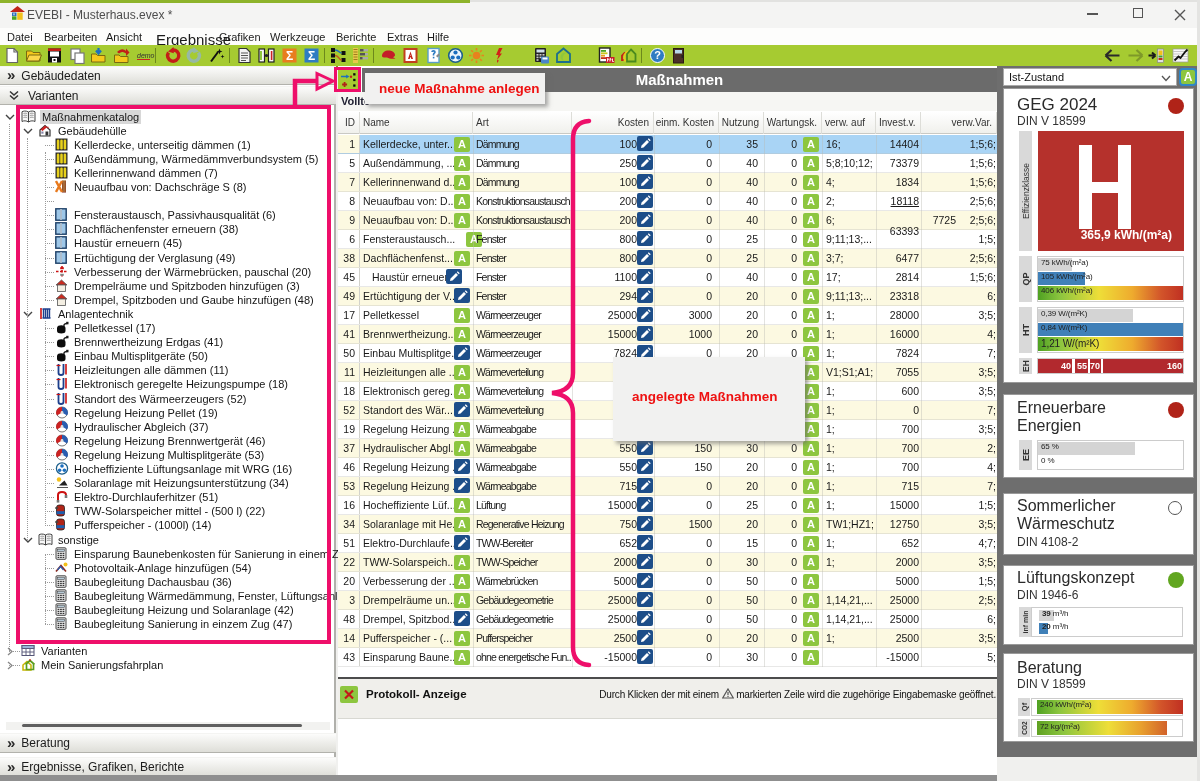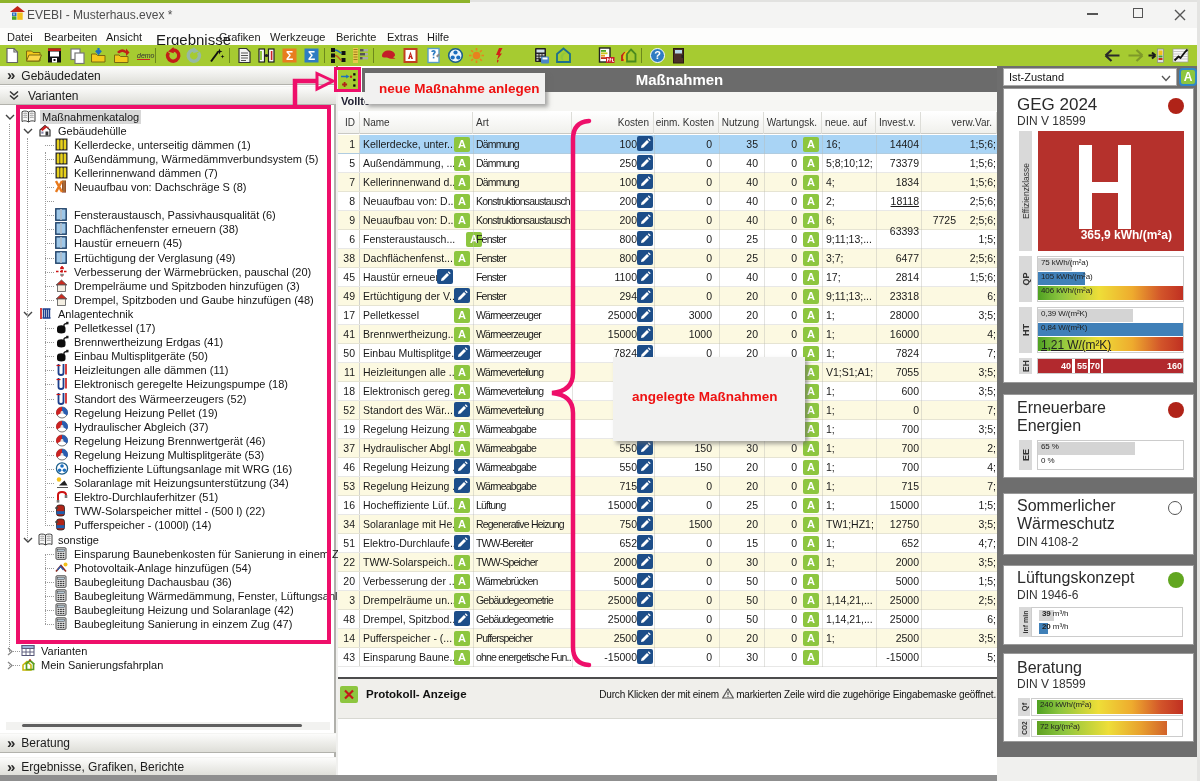--- a/index.html
+++ b/index.html
@@ -681,21 +681,21 @@
       <span style="position:absolute;left:3px;top:3px;font-weight:bold;color:#223;">Vollte</span>
     </div>
     <div class="abs" style="left:338px;top:112px;width:659px;height:22px;background:linear-gradient(#ffffff,#f0f0ec);border-bottom:1px solid #c9c9c4;"></div>
     <div class="abs" style="left:338px;top:112px;width:22px;height:22px;line-height:22px;font-size:10px;color:#333;text-align:right;padding-right:4px;border-right:1px solid #dddDD8;overflow:hidden;">ID</div>
     <div class="abs" style="left:360px;top:112px;width:113px;height:22px;line-height:22px;font-size:10px;color:#333;text-align:left;padding-left:3px;border-right:1px solid #dddDD8;overflow:hidden;">Name</div>
     <div class="abs" style="left:473px;top:112px;width:99px;height:22px;line-height:22px;font-size:10px;color:#333;text-align:left;padding-left:3px;border-right:1px solid #dddDD8;overflow:hidden;">Art</div>
     <div class="abs" style="left:572px;top:112px;width:82px;height:22px;line-height:22px;font-size:10px;color:#333;text-align:right;padding-right:4px;border-right:1px solid #dddDD8;overflow:hidden;">Kosten</div>
     <div class="abs" style="left:654px;top:112px;width:65px;height:22px;line-height:22px;font-size:10px;color:#333;text-align:right;padding-right:4px;border-right:1px solid #dddDD8;overflow:hidden;">einm. Kosten</div>
     <div class="abs" style="left:719px;top:112px;width:45px;height:22px;line-height:22px;font-size:10px;color:#333;text-align:right;padding-right:4px;border-right:1px solid #dddDD8;overflow:hidden;">Nutzung</div>
     <div class="abs" style="left:764px;top:112px;width:58px;height:22px;line-height:22px;font-size:10px;color:#333;text-align:right;padding-right:4px;border-right:1px solid #dddDD8;overflow:hidden;">Wartungsk.</div>
-    <div class="abs" style="left:822px;top:112px;width:54px;height:22px;line-height:22px;font-size:10px;color:#333;text-align:left;padding-left:3px;border-right:1px solid #dddDD8;overflow:hidden;">neue. auf</div>
+    <div class="abs" style="left:822px;top:112px;width:54px;height:22px;line-height:22px;font-size:10px;color:#333;text-align:left;padding-left:3px;border-right:1px solid #dddDD8;overflow:hidden;">verw. auf</div>
     <div class="abs" style="left:876px;top:112px;width:45px;height:22px;line-height:22px;font-size:10px;color:#333;text-align:left;padding-left:3px;border-right:1px solid #dddDD8;overflow:hidden;">Invest.v.</div>
     <div class="abs" style="left:921px;top:112px;width:76px;height:22px;line-height:22px;font-size:10px;color:#333;text-align:right;padding-right:4px;border-right:1px solid #dddDD8;overflow:hidden;">verw.Var.</div>
     <div class="abs" style="left:338px;top:135px;width:659px;height:19px;background:#a9d4f5;border-bottom:1px solid rgba(190,190,185,0.35);"></div>
     <div class="cell num" style="left:338px;top:135px;width:22px;background:#fcf9e1;padding-right:4px;border-right:1px solid #d2d2cc;">1</div>
     <div class="cell" style="left:361px;top:135px;width:111px;padding-left:2px;">Kellerdecke, unter...<span style="position:absolute;right:2px;top:1px;"><span class="badgeA">A</span></span></div>
     <div class="cell" style="left:474px;top:135px;width:97px;padding-left:2px;letter-spacing:-0.8px;">Dämmung</div>
     <div class="cell num" style="left:572px;top:135px;width:82px;padding-right:17px;">100<span style="position:absolute;right:1px;top:1px;"><span class="badgeP"><svg width="12" height="13">
             <path d="M2.5 8.5 L8 3 L10 5 L4.5 10.5 L2 11 Z M8.8 2.2 L9.7 1.3 L11.7 3.3 L10.8 4.2 Z" fill="#fff"></path>
           </svg></span></span></div>
     <div class="cell num" style="left:654px;top:135px;width:65px;padding-right:7px;">0</div>
@@ -777,21 +777,21 @@
             <path d="M2.5 8.5 L8 3 L10 5 L4.5 10.5 L2 11 Z M8.8 2.2 L9.7 1.3 L11.7 3.3 L10.8 4.2 Z" fill="#fff"></path>
           </svg></span></span></div>
     <div class="cell num" style="left:654px;top:249px;width:65px;padding-right:7px;">0</div>
     <div class="cell num" style="left:719px;top:249px;width:45px;padding-right:6px;">25</div>
     <div class="cell num" style="left:764px;top:249px;width:58px;padding-right:25px;">0<span style="position:absolute;right:3px;top:1px;"><span class="badgeA">A</span></span></div>
     <div class="cell" style="left:822px;top:249px;width:54px;padding-left:4px;">3;7;</div>
     <div class="cell num" style="left:876px;top:249px;width:45px;padding-right:2px;">6477</div>
     <div class="cell num" style="left:921px;top:249px;width:76px;padding-right:1px;">2;5;6;</div>
     <div class="abs" style="left:338px;top:268px;width:659px;height:19px;background:#fff;border-bottom:1px solid rgba(190,190,185,0.35);"></div>
     <div class="cell num" style="left:338px;top:268px;width:22px;background:#fff;padding-right:4px;border-right:1px solid #d2d2cc;">45</div>
-    <div class="cell" style="left:361px;top:268px;width:94px;padding-left:2px;">Haustür erneuern<span style="position:absolute;right:2px;top:1px;"><span class="badgeP"><svg width="12" height="13">
+    <div class="cell" style="left:370px;top:268px;width:94px;padding-left:2px;">Haustür erneuern<span style="position:absolute;right:2px;top:1px;"><span class="badgeP"><svg width="12" height="13">
             <path d="M2.5 8.5 L8 3 L10 5 L4.5 10.5 L2 11 Z M8.8 2.2 L9.7 1.3 L11.7 3.3 L10.8 4.2 Z" fill="#fff"></path>
           </svg></span></span></div>
     <div class="cell" style="left:474px;top:268px;width:97px;padding-left:2px;letter-spacing:-0.8px;">Fenster</div>
     <div class="cell num" style="left:572px;top:268px;width:82px;padding-right:17px;">1100<span style="position:absolute;right:1px;top:1px;"><span class="badgeP"><svg width="12" height="13">
             <path d="M2.5 8.5 L8 3 L10 5 L4.5 10.5 L2 11 Z M8.8 2.2 L9.7 1.3 L11.7 3.3 L10.8 4.2 Z" fill="#fff"></path>
           </svg></span></span></div>
     <div class="cell num" style="left:654px;top:268px;width:65px;padding-right:7px;">0</div>
     <div class="cell num" style="left:719px;top:268px;width:45px;padding-right:6px;">40</div>
     <div class="cell num" style="left:764px;top:268px;width:58px;padding-right:25px;">0<span style="position:absolute;right:3px;top:1px;"><span class="badgeA">A</span></span></div>
     <div class="cell" style="left:822px;top:268px;width:54px;padding-left:4px;">17;</div>
@@ -1126,21 +1126,21 @@
     <div class="abs" style="left:1041px;top:286px;font-size:8px;letter-spacing:-0.1px;color:#222;white-space:nowrap;">406 kWh/(m²a)</div>
     <div class="vlab" style="left:1019px;top:307px;width:13px;height:46px;"><svg width="13" height="46">
         <text x="-23" y="9.8" font-size="9" font-weight="bold" fill="#333" text-anchor="middle" transform="rotate(-90)" font-family="Liberation Sans">HT</text>
       </svg></div>
     <div class="abs" style="left:1037px;top:307px;width:147px;height:46px;background:#fff;border:1px solid #ccc;"></div>
     <div class="abs" style="left:1038px;top:309px;width:95px;height:13px;background:#d4d4d4;"></div>
     <div class="abs" style="left:1041px;top:309px;font-size:8px;letter-spacing:-0.1px;color:#222;white-space:nowrap;">0,39 W/(m²K)</div>
     <div class="abs" style="left:1038px;top:323px;width:145px;height:13px;background:#4080b8;"></div>
     <div class="abs" style="left:1041px;top:323px;font-size:8px;letter-spacing:-0.1px;color:#222;white-space:nowrap;">0,84 W/(m²K)</div>
     <div class="abs" style="left:1038px;top:337px;width:145px;height:14px;background:linear-gradient(to right,#4fa122,#8bc53f 15%,#eede38 42%,#eeab2e 65%,#d2542a 85%,#c03022);"></div>
-    <div class="abs" style="left:1041px;top:338px;font-size:12px;letter-spacing:-0.1px;color:#222;white-space:nowrap;text-decoration:underline;">1,21 W/(m²K)</div>
+    <div class="abs" style="left:1041px;top:338px;font-size:10px;letter-spacing:-0.1px;color:#222;white-space:nowrap;">1,21 W/(m²K)</div>
     <div class="vlab" style="left:1019px;top:358px;width:13px;height:16px;"><svg width="13" height="16">
         <text x="-8" y="9.8" font-size="8.5" font-weight="bold" fill="#333" text-anchor="middle" transform="rotate(-90)" font-family="Liberation Sans">EH</text>
       </svg></div>
     <div class="abs" style="left:1037px;top:358px;width:147px;height:16px;background:#fff;border:1px solid #ccc;"></div>
     <div class="abs" style="left:1038px;top:359px;width:34px;height:14px;background:#b2292e;color:#fff;font-size:9px;font-weight:bold;text-align:right;line-height:14px;"><span style="margin-right:1px;">40</span></div>
     <div class="abs" style="left:1075px;top:359px;width:13px;height:14px;background:#b2292e;color:#fff;font-size:9px;font-weight:bold;text-align:right;line-height:14px;"><span style="margin-right:1px;">55</span></div>
     <div class="abs" style="left:1090px;top:359px;width:11px;height:14px;background:#b2292e;color:#fff;font-size:9px;font-weight:bold;text-align:right;line-height:14px;"><span style="margin-right:1px;">70</span></div>
     <div class="abs" style="left:1103px;top:359px;width:80px;height:14px;background:#b2292e;color:#fff;font-size:9px;font-weight:bold;text-align:right;line-height:14px;"><span style="margin-right:1px;">160</span></div>
     <div class="card" style="top:394px;height:84px;"></div>
     <div class="abs" style="left:1017px;top:399px;font-size:16px;color:#2a2a2a;line-height:18px;">Erneuerbare<br>Energien</div>

